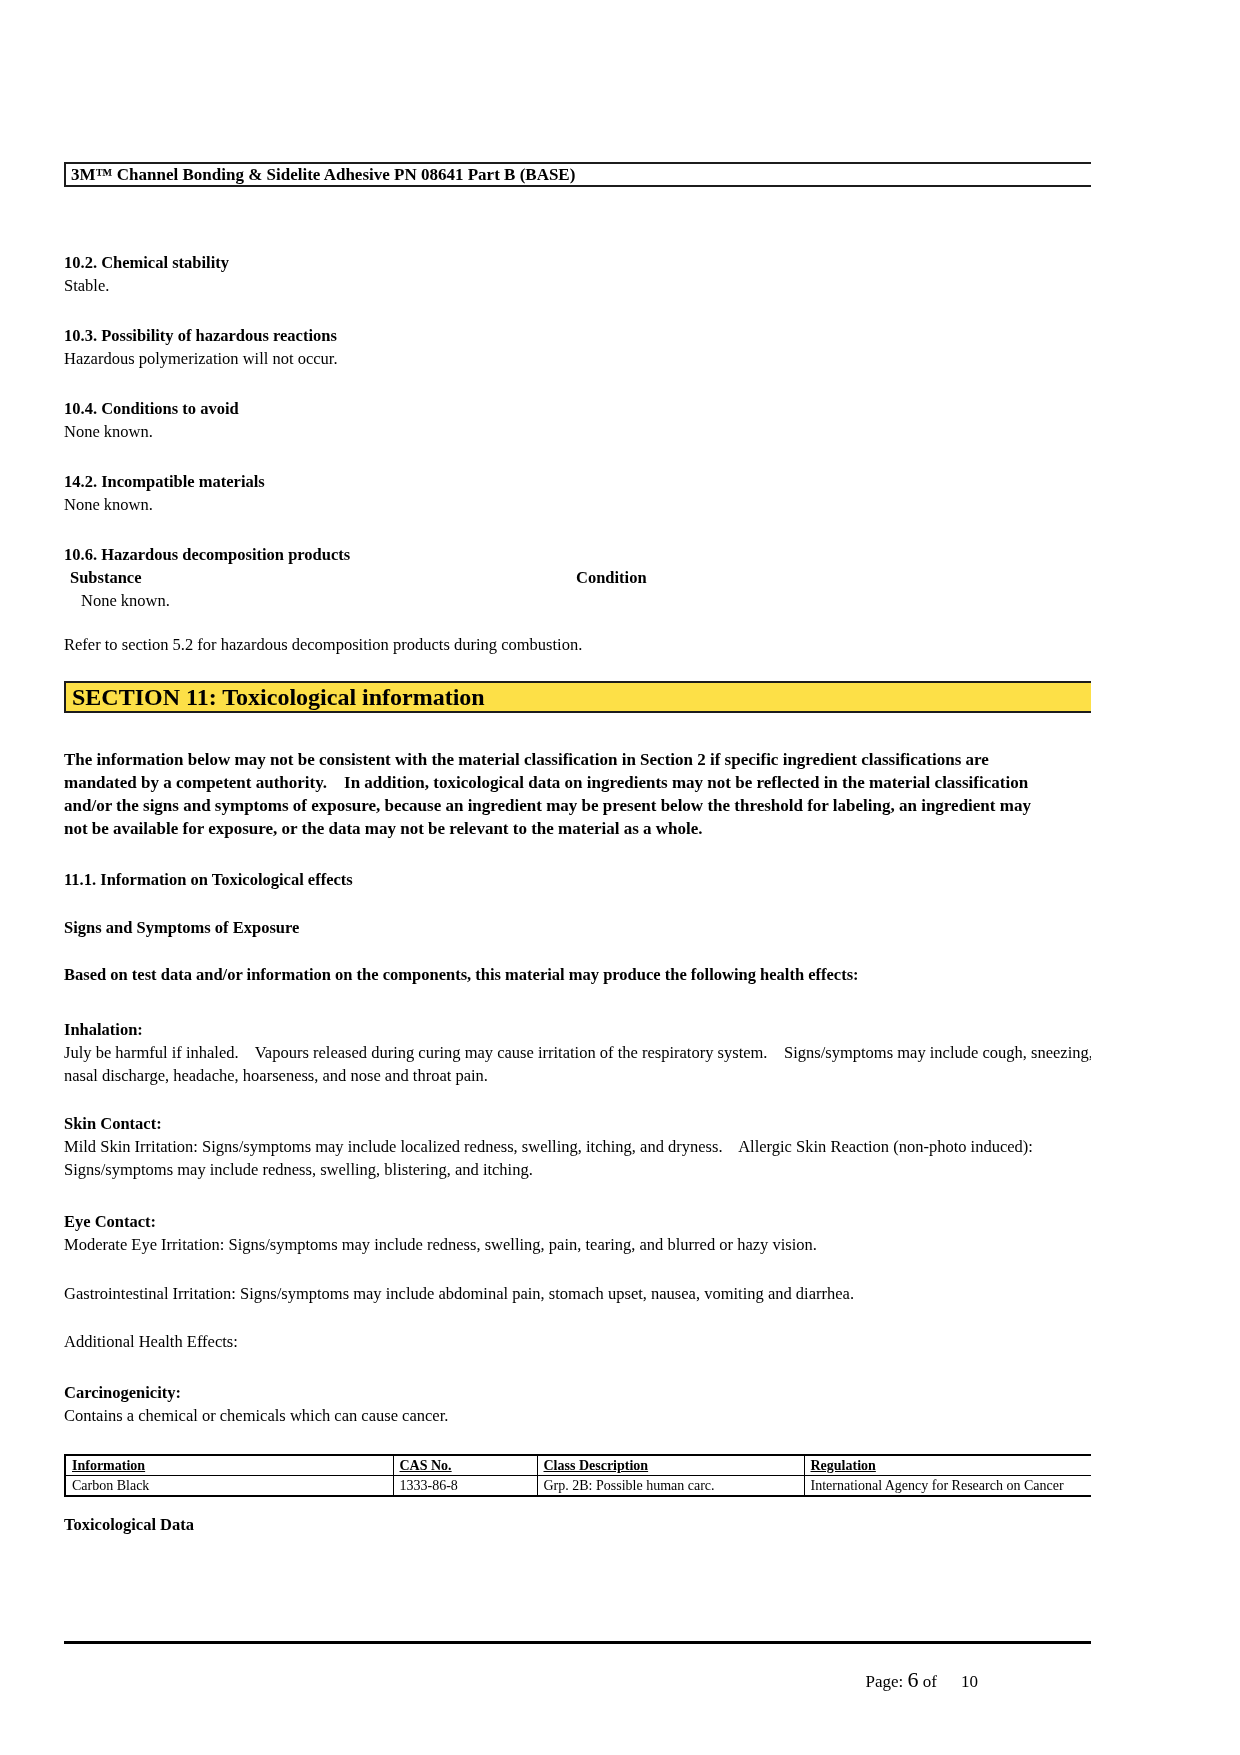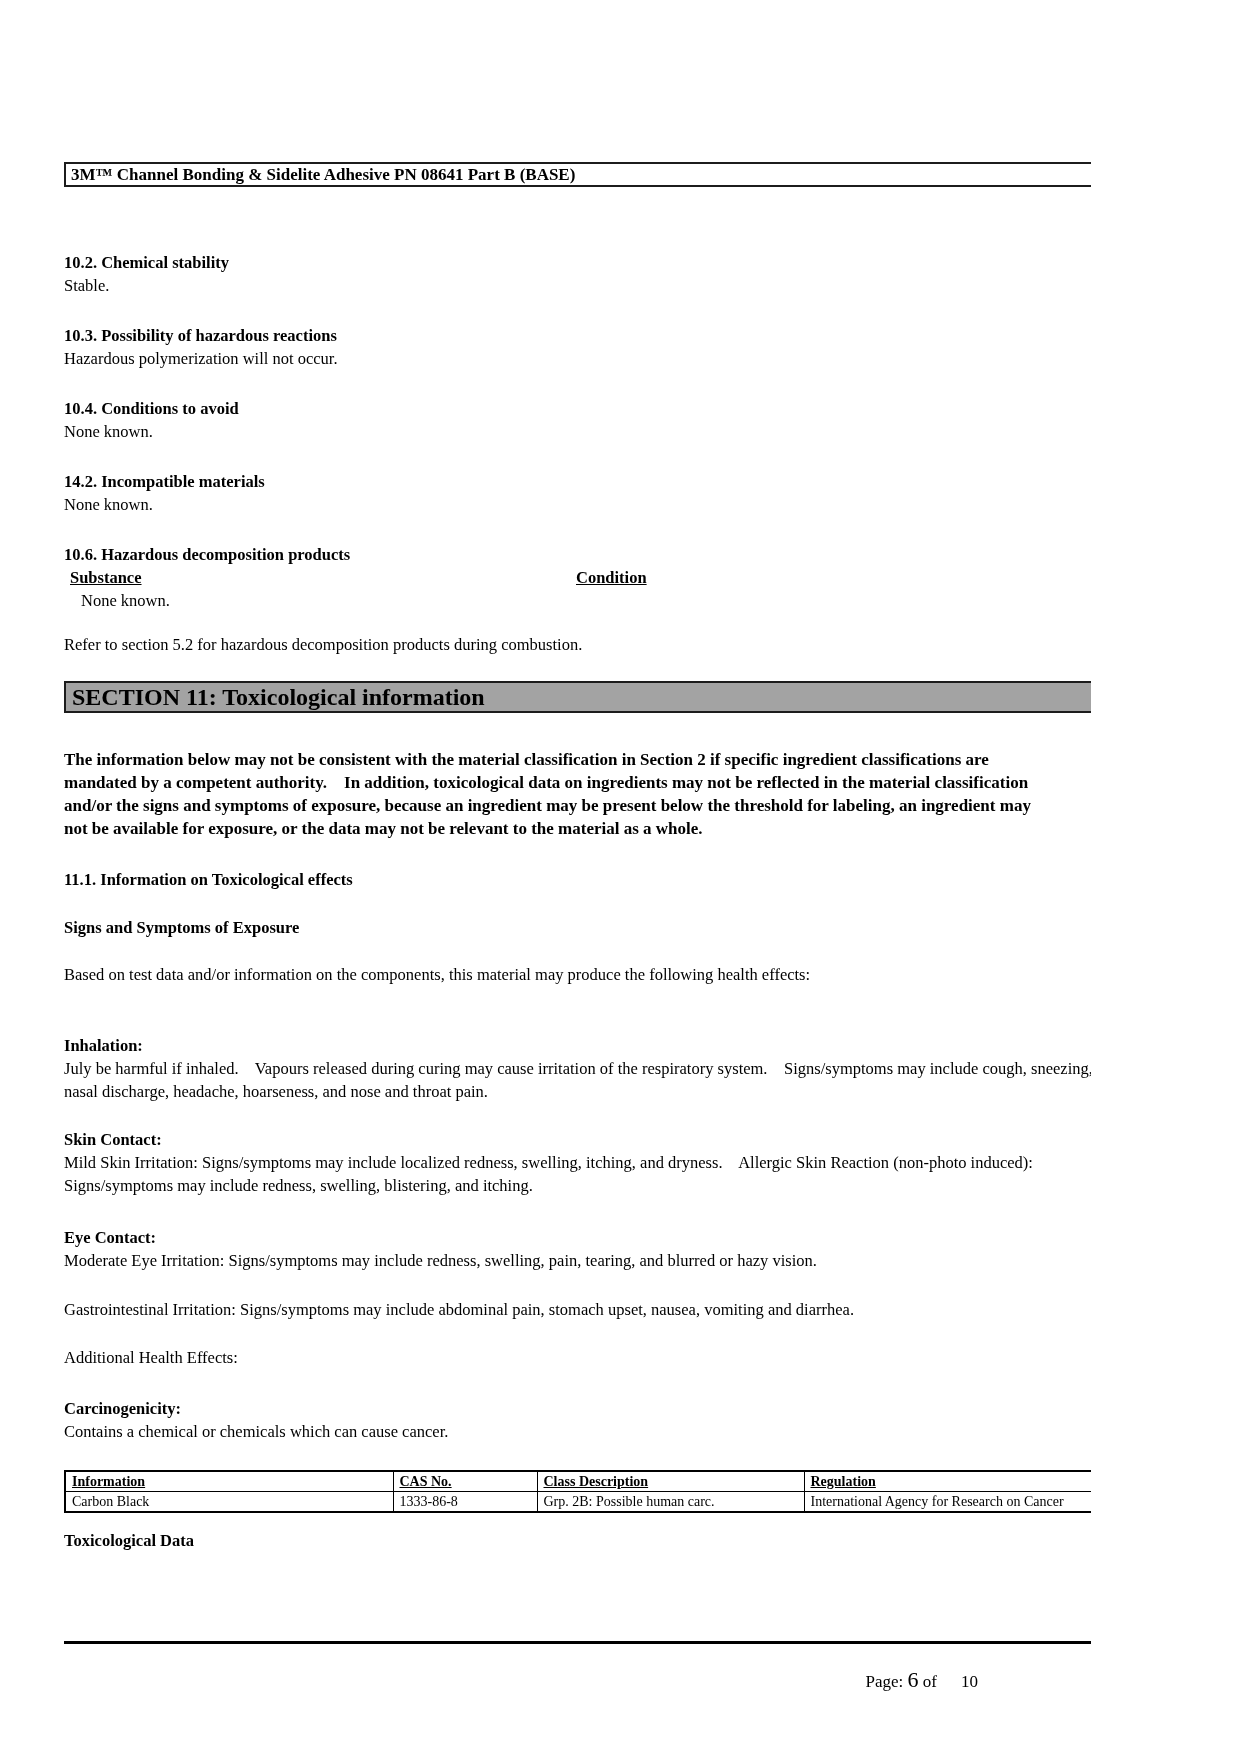--- a/index.html
+++ b/index.html
@@ -16,36 +16,36 @@
     padding:1px 5px; font-weight:bold; line-height:19px; font-size:17px;
     margin-bottom:64px;
   }
 
   .sec-item { margin-bottom:27px; }
   .sec-item .h { font-weight:bold; }
 
   .decomp { margin-bottom:21px; }
   .decomp .h { font-weight:bold; }
   .sub-row { position:relative; padding-left:6px; }
-  .sub-row .u { font-weight:bold; text-decoration:underline; }
+  .sub-row .u { font-weight:bold; }
   .sub-row .cond { position:absolute; left:512px; top:0; }
   .decomp .val { padding-left:17px; }
 
   .refer { margin-bottom:25px; }
 
   .section-bar {
-    border:2px solid #1c1c1c; background:#a3a3a3;
+    border:2px solid #1c1c1c; background:#fde047;
     font-weight:bold; font-size:24px; line-height:26px; padding:1px 6px;
     margin-bottom:35px;
   }
 
   .disclaimer { font-weight:bold; font-size:17px; width:985px; margin-bottom:28px; }
   .h111   { font-weight:bold; margin-bottom:25px; }
   .signs  { font-weight:bold; margin-bottom:24px; }
-  .based  { font-weight:normal; margin-bottom:48px; }
+  .based  { font-weight:bold; margin-bottom:32px; }
 
   .effect { margin-bottom:25px; }
   .effect .h { font-weight:bold; }
   .effect-skin { margin-bottom:29px; }
   .effect-eye { margin-bottom:26px; }
   .effect-ing { margin-bottom:25px; }
 
   .additional { font-weight:normal; margin-bottom:28px; }
   .carc { margin-bottom:27px; }
   .carc .h { font-weight:bold; }

